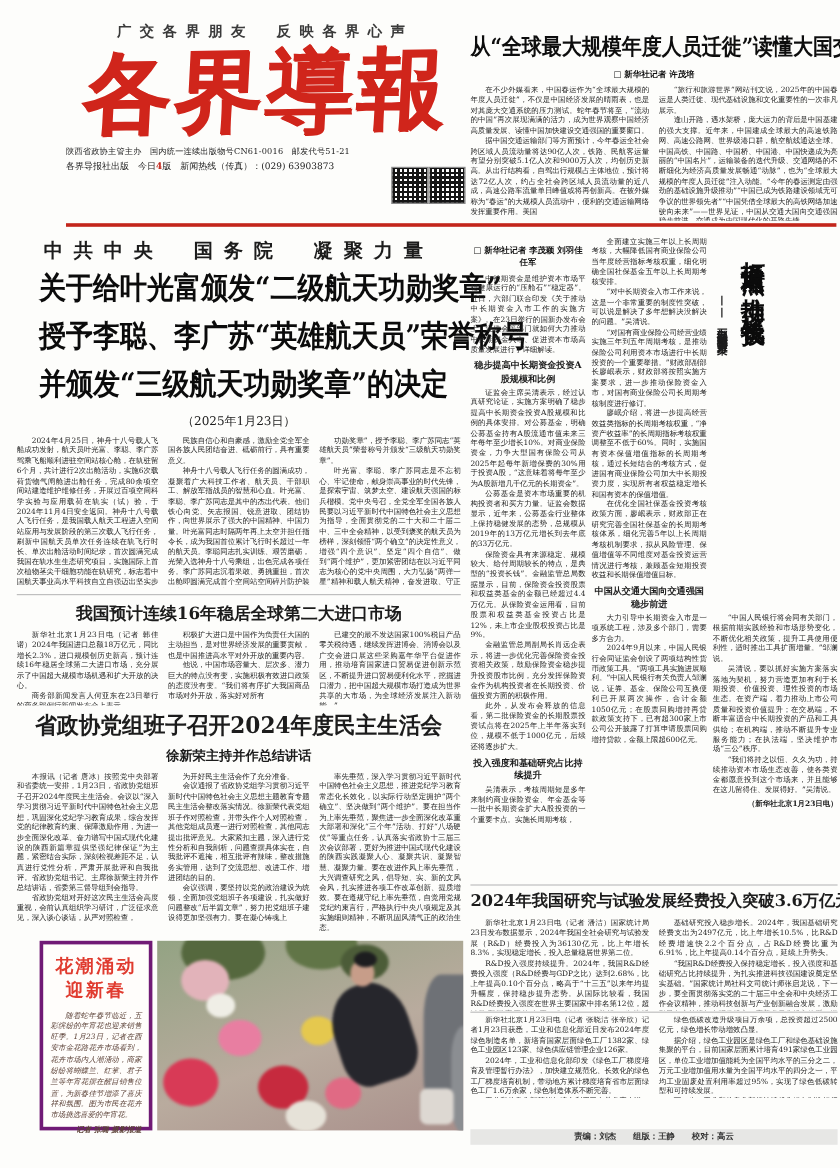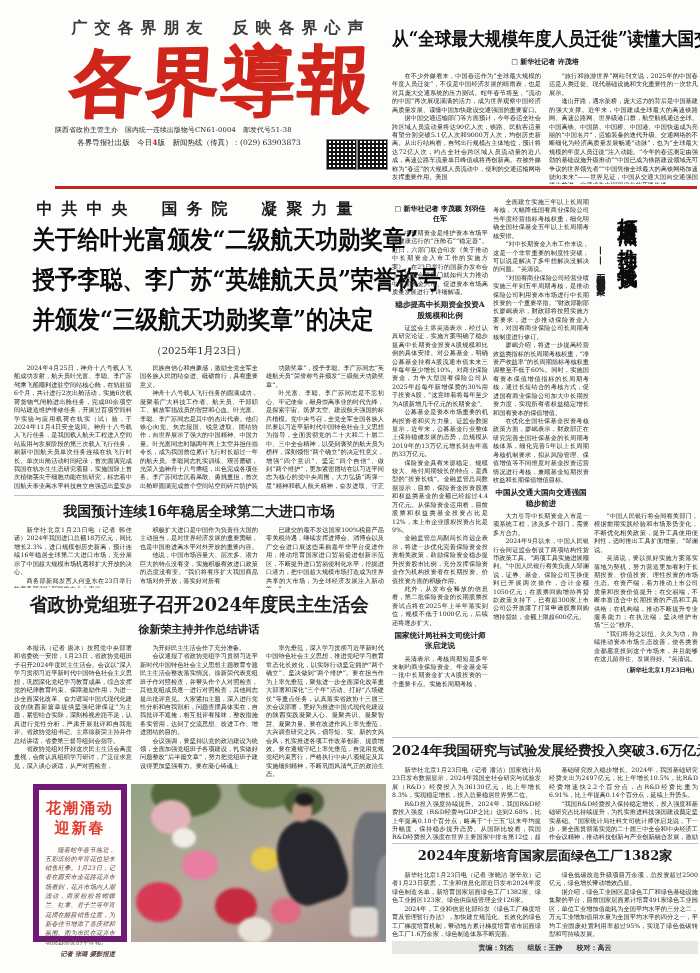--- a/index.html
+++ b/index.html
@@ -3,28 +3,28 @@
 <meta charset="utf-8">
 <style>
   html,body{margin:0;padding:0;}
   body{background:#fdfdfb;}
   *{box-sizing:border-box;}
   .page{position:relative;width:700px;height:973px;background:#fdfdfb;overflow:hidden;
         font-family:"DejaVu Serif","Liberation Serif",serif;color:#1c1c1c;}
 
   
   .hdr-left{position:absolute;left:55px;top:18px;width:332px;}
-  .slogan{text-align:center;font-size:16px;font-weight:700;letter-spacing:7px;color:#3a3a3a;}
+  .slogan{text-align:center;font-size:12px;font-weight:700;letter-spacing:7px;color:#3a3a3a;}
   .masthead{margin-top:2px;text-align:center;font-size:74px;line-height:1.08;font-weight:900;
             color:#d0251b;transform:skewX(-4deg) rotate(-1deg);letter-spacing:2px;
             text-shadow:1px 1px 0 #d0251b;}
   .pubinfo{margin-top:4px;width:268px;}
   .pub1{font-size:6.8px;color:#222;letter-spacing:.2px;}
   .pub2{font-size:13px;font-weight:900;margin-top:2px;letter-spacing:1px;}
-  .pub3{font-size:7.5px;margin-top:3px;text-align:center;}
+  .pub3{font-size:7.5px;margin-top:3px;}
   .pub3 .rednum{color:#c3261b;font-weight:900;}
   .qr{position:absolute;width:29px;height:29px;top:122px;outline:1px solid #8a8a8a;
       background:repeating-linear-gradient(0deg,#151515 0 2px,transparent 2px 4px),
                  repeating-linear-gradient(90deg,#151515 0 2px,#fff 2px 4px);}
   .qr1{left:272px;} .qr2{left:303px;}
 
   .hdr-right{position:absolute;left:392px;top:26px;width:306px;}
   .t-head{margin:0;font-size:18.5px;font-weight:900;white-space:nowrap;
           transform:scaleX(.9);transform-origin:left center;color:#0d0d0d;}
   .byline{font-size:7px;font-weight:700;color:#111;margin:6px 0 5px;text-align:center;}
@@ -56,21 +56,21 @@
 
   
   .zx{position:absolute;left:14px;top:592px;width:370px;}
   .zx-head{font-size:19px;font-weight:900;text-align:center;white-space:nowrap;
            transform:scaleX(.95);transform-origin:center;margin:0;}
   .zx-sub{font-size:11px;font-weight:700;text-align:center;margin:4px 0 7px;}
   .zx-cols{height:140px;}
 
   
   .cap-box{position:absolute;left:33px;top:784px;width:94px;height:158px;
-           border:6px solid #701a75;padding:8px 6px 4px;background:#fffdfb;}
+           border:3px solid #701a75;padding:8px 6px 4px;background:#fffdfb;}
   .cap-title{font-size:15px;font-weight:900;color:#e03b2f;text-align:center;line-height:1.35;letter-spacing:2px;}
   .cap-text{margin-top:6px;font-size:6.2px;line-height:1.5;color:#5d4339;font-style:italic;
             text-align:justify;text-indent:2em;}
   .cap-credit{margin-top:3px;font-size:6.3px;font-weight:700;color:#5d4339;text-align:right;font-style:italic;}
   .photo{position:absolute;left:131px;top:784px;width:255px;height:158px;overflow:hidden;
          background:linear-gradient(160deg,#93a383 0%,#b9ab9e 55%,#a98f8b 100%);}
   .ph-layer{position:absolute;inset:0;filter:blur(1.5px);}
   .blob{position:absolute;border-radius:50%;}
   .b-green1{left:8%;top:-8%;width:70px;height:46px;background:#55683e;}
   .b-green2{left:42%;top:-10%;width:60px;height:40px;background:#617547;}
@@ -115,21 +115,21 @@
 </style>
 </head>
 <body>
 
 <div class="page">
 
   <div class="hdr-left">
     <div class="slogan">广交各界朋友　反映各界心声</div>
     <div class="masthead">各界導報</div>
     <div class="pubinfo">
-      <div class="pub1">陕西省政协主管主办　国内统一连续出版物号CN61-0004　邮发代号51-38</div>
+      <div class="pub1">陕西省政协主管主办　国内统一连续出版物号CN61-0016　邮发代号51-21</div>
       <div class="pub3"><span>各界导报社出版　今日</span><span class="rednum">4</span><span>版　新闻热线（传真）：(029) 63903873</span></div>
     </div>
     <div class="qr qr1"></div>
     <div class="qr qr2"></div>
   </div>
 
   <div class="hdr-right">
     <h2 class="t-head">从“全球最大规模年度人员迁徙”读懂大国交通</h2>
     <div class="byline">□ 新华社记者 许茂培</div>
     <div class="cols t-cols">
@@ -249,21 +249,21 @@
             <p>中长期资金是维护资本市场平稳健康运行的“压舱石”“稳定器”。近日，六部门联合印发《关于推动中长期资金入市工作的实施方案》。在23日举行的国新办发布会上，证监会等部门就如何大力推动中长期资金入市、促进资本市场高质量发展进行了详细解读。</p>
           </div>
         <div class="sub">稳步提高中长期资金投资A股规模和比例</div>
         <div>
             <p>证监会主席吴清表示，经过认真研究论证，实施方案明确了稳步提高中长期资金投资A股规模和比例的具体安排。对公募基金，明确公募基金持有A股流通市值未来三年每年至少增长10%。对商业保险资金，力争大型国有保险公司从2025年起每年新增保费的30%用于投资A股，“这意味着将每年至少为A股新增几千亿元的长期资金”。</p>
             <p>公募基金是资本市场重要的机构投资者和买方力量。证监会数据显示，近年来，公募基金行业整体上保持稳健发展的态势，总规模从2019年的13万亿元增长到去年底的33万亿元。</p>
             <p>保险资金具有来源稳定、规模较大、给付周期较长的特点，是典型的“投资长钱”。金融监管总局数据显示，目前，保险资金投资股票和权益类基金的金额已经超过4.4万亿元。从保险资金运用看，目前股票和权益类基金投资占比是12%，未上市企业股权投资占比是9%。</p>
             <p>金融监管总局副局长肖远企表示，将进一步优化完善保险资金投资相关政策，鼓励保险资金稳步提升投资股市比例，充分发挥保险资金作为机构投资者在长期投资、价值投资方面的积极作用。</p>
             <p>此外，从发布会释放的信息看，第二批保险资金的长期股票投资试点将在2025年上半年落实到位，规模不低于1000亿元，后续还将逐步扩大。</p>
           </div>
-        <div class="sub">国家统计局社科文司统计师张启龙说</div>
+        <div class="sub">投入强度和基础研究占比持续提升</div>
         <div>
             <p>吴清表示，考核周期短是多年来制约商业保险资金、年金基金等一批中长期资金扩大A股投资的一个重要卡点。实施长周期考核，</p>
           </div>
       </div>
       <div class="f-col">
         <div>
             <p>全面建立实施三年以上长周期考核，大幅降低国有商业保险公司当年度经营指标考核权重，细化明确全国社保基金五年以上长周期考核安排。</p>
             <p>“对中长期资金入市工作来说，这是一个非常重要的制度性突破，可以说是解决了多年想解决没解决的问题。”吴清说。</p>
             <p>“对国有商业保险公司经营业绩实施三年到五年周期考核，是推动保险公司利用资本市场进行中长期投资的一个重要举措。”财政部副部长廖岷表示，财政部将按照实施方案要求，进一步推动保险资金入市，对国有商业保险公司长周期考核制度进行修订。</p>
             <p>廖岷介绍，将进一步提高经营效益类指标的长周期考核权重，“净资产收益率”的长周期指标考核权重调整至不低于60%。同时，实施国有资本保值增值指标的长周期考核，通过长短结合的考核方式，促进国有商业保险公司加大中长期投资力度，实现所有者权益稳定增长和国有资本的保值增值。</p>
@@ -302,21 +302,20 @@
       <div class="col">
           <p>基础研究投入稳步增长。2024年，我国基础研究经费支出为2497亿元，比上年增长10.5%，比R&amp;D经费增速快2.2个百分点，占R&amp;D经费比重为6.91%，比上年提高0.14个百分点，延续上升势头。</p>
           <p>“我国R&amp;D经费投入保持稳定增长，投入强度和基础研究占比持续提升，为扎实推进科技强国建设奠定坚实基础。”国家统计局社科文司统计师张启龙说，下一步，要全面贯彻落实党的二十届三中全会和中央经济工作会议精神，推动科技创新与产业创新融合发展，激励引导各方持续加大研发投入，完善多元化投入体系，提高研发资金使用效率，为加快实现高水平科技自立自强提供有力保障。</p>
         </div>
     </div>
   </div>
 
   <div class="gray-rule" style="left:392px;top:843px;width:306px;"></div>
 
   <div class="green">
-    <h3 class="g-head">2024年度新培育国家层面绿色工厂1382家</h3>
     <div class="cols g-cols">
       <div class="col">
           <p>新华社北京1月23日电（记者 张晓洁 张辛欣）记者1月23日获悉，工业和信息化部近日发布2024年度绿色制造名单，新培育国家层面绿色工厂1382家、绿色工业园区123家、绿色供应链管理企业126家。</p>
           <p>2024年，工业和信息化部印发《绿色工厂梯度培育及管理暂行办法》，加快建立规范化、长效化的绿色工厂梯度培育机制，带动地方累计梯度培育省市层面绿色工厂1.6万余家，绿色制造体系不断完善。</p>
           <p>工业和信息化部节能与综合利用司有关负责人说，绿色工厂是绿色制造核心基础单元，目前国家层面累计培育6430家绿色工厂。近三年，绿色工厂实施</p>
         </div>
       <div class="col">
           <p>绿色低碳改造升级项目万余项，总投资超过2500亿元，绿色增长带动增效凸显。</p>
           <p>据介绍，绿色工业园区是绿色工厂和绿色基础设施集聚的平台，目前国家层面累计培育491家绿色工业园区，单位工业增加值能耗为全国平均水平的三分之二，万元工业增加值用水量为全国平均水平的四分之一，平均工业固废处置利用率超过95%，实现了绿色低碳转型和可持续发展。</p>
           <p>下一步，工业和信息化部将持续优化绿色制造标杆培育机制，充分发挥绿色工厂、绿色工业园区、绿色供应链管理企业的引领带动作用，着力推动制造业全方位绿色化转型。</p>

